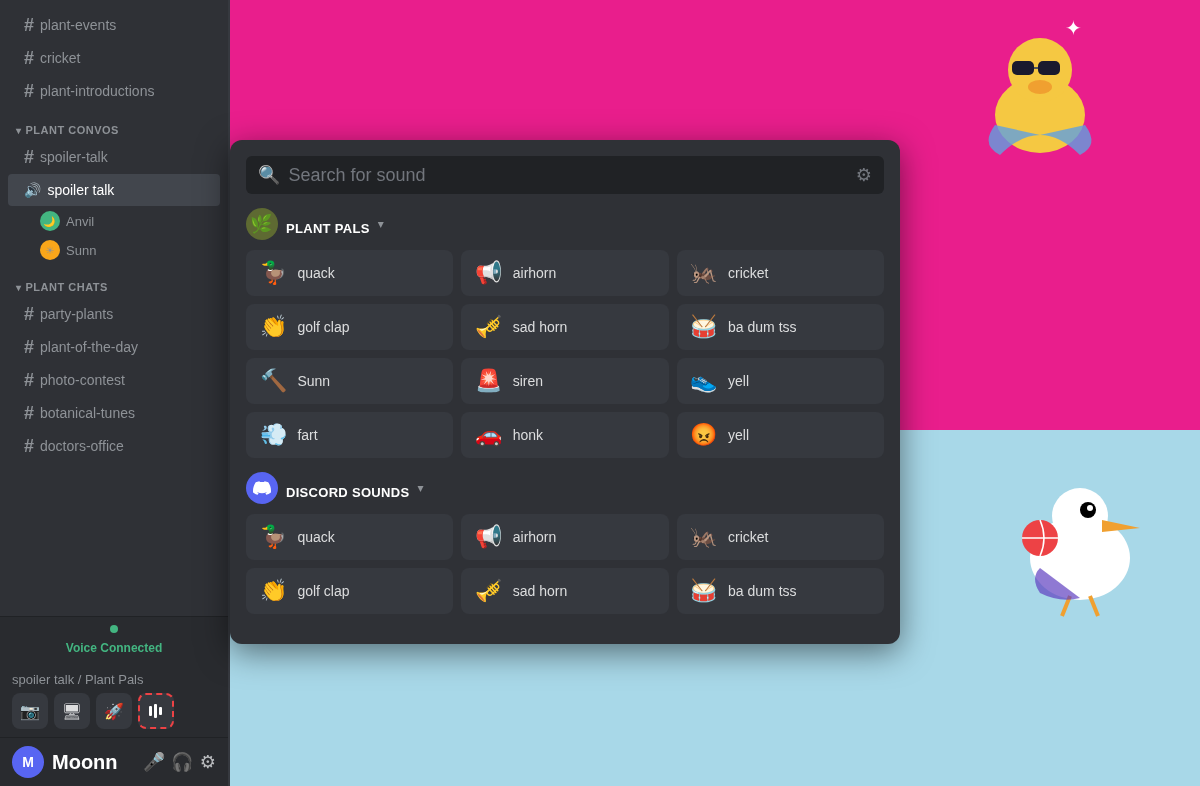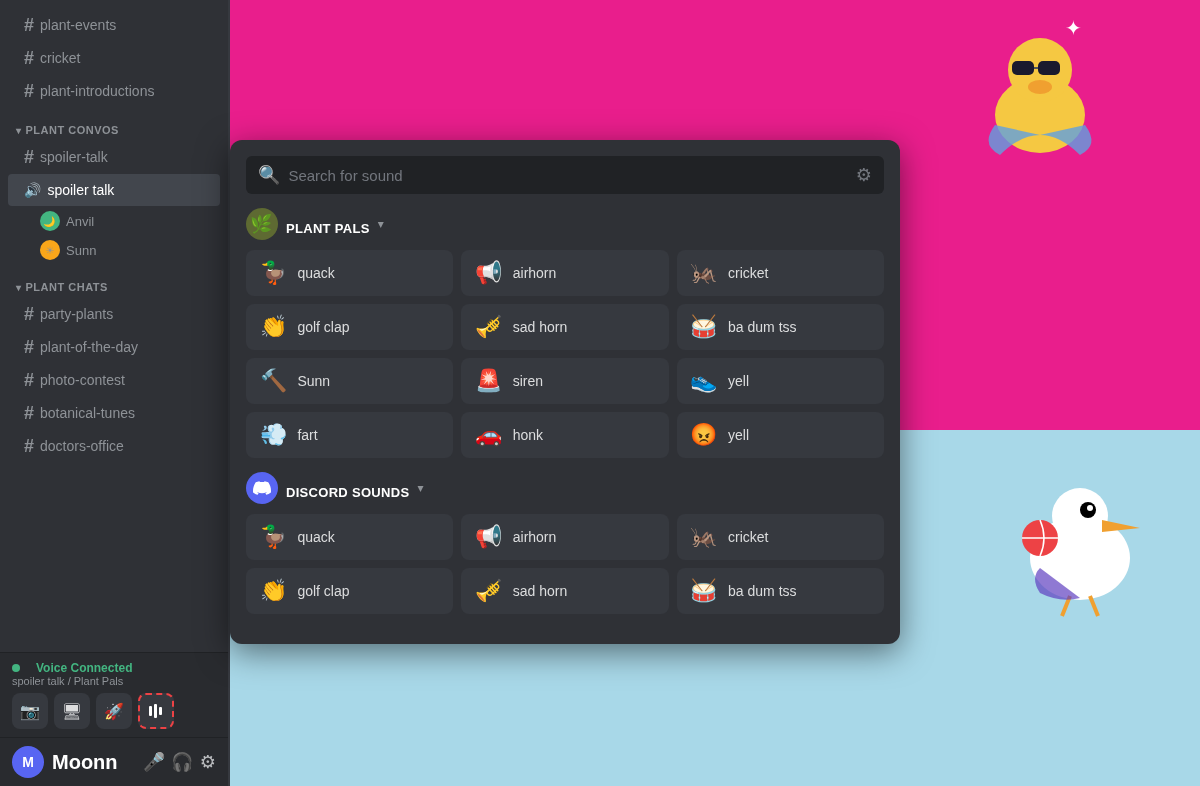--- a/index.html
+++ b/index.html
@@ -115,32 +115,33 @@
       background: #292b2f;
       padding: 8px 12px;
       border-top: 1px solid #202225;
     }
     .voice-status {
       color: #43b581;
       font-size: 12px;
       font-weight: 600;
       display: flex;
       align-items: center;
-      gap: 16px;
+      gap: 8px;
+      flex-direction: column;
     }
     .voice-status .dot {
       width: 8px;
       height: 8px;
       background: #43b581;
       border-radius: 50%;
     }
     .voice-channel-name {
       color: #8e9297;
-      font-size: 11px;
-      margin-top: 0;
+      font-size: 13px;
+      margin-top: 17px;
     }
 
     .voice-actions {
       display: flex;
       gap: 6px;
       margin-top: 6px;
     }
     .voice-action-btn {
       width: 36px;
       height: 36px;
@@ -215,21 +216,21 @@
       border-radius: 6px;
       padding: 8px 12px;
       margin-bottom: 14px;
       gap: 8px;
     }
     .sound-search input {
       background: none;
       border: none;
       outline: none;
       color: #fdba74;
-      font-size: 15px;
+      font-size: 18px;
       flex: 1;
     }
     .sound-search input::placeholder { color: #72767d; }
     .sound-search .search-icon { color: #72767d; font-size: 18px; }
     .sound-search .gear-icon { color: #72767d; font-size: 18px; cursor: pointer; }
 
     .section-header {
       display: flex;
       align-items: center;
       gap: 8px;

